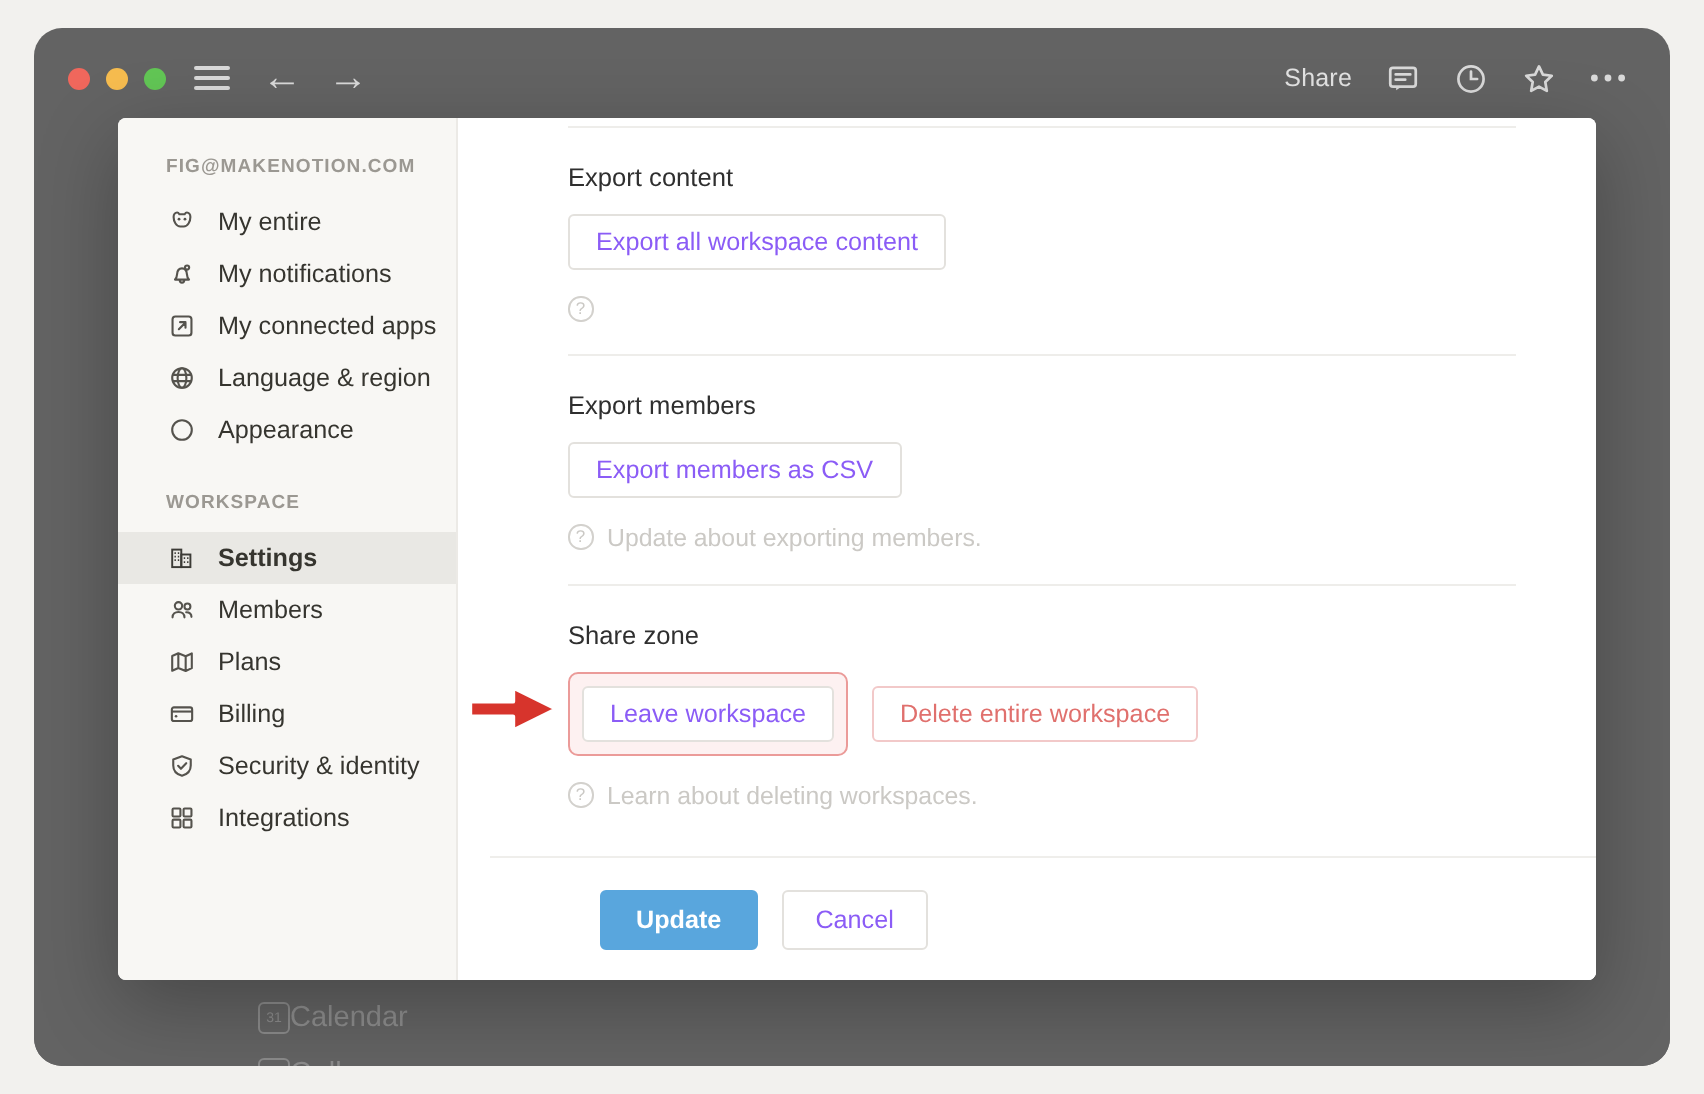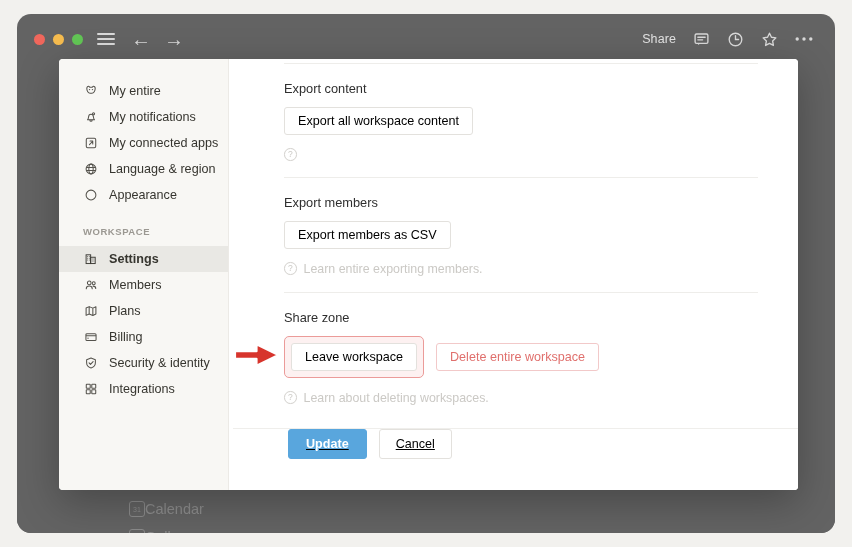--- a/index.html
+++ b/index.html
@@ -103,21 +103,21 @@
   .hr { height: 1px; background: #eeedea; margin: 0 0 0 0; }
   .section { padding: 17px 0 0 0; }
   .section-title {
     font-size: 12.8px; color: #2f2f2f; font-weight: 400;
     margin-bottom: 11px;
   }
   .btn {
     display: inline-flex; align-items: center; justify-content: center;
     height: 28px; padding: 0 13px;
     border: 1px solid #e3e1dd; border-radius: 3px;
-    background: #fff; color: #000000; font-size: 12.6px;
+    background: #fff; color: #8b5cf6; font-size: 12.6px;
     font-family: "Liberation Sans", sans-serif;
     cursor: pointer;
   }
   .learn {
     display: flex; align-items: center; gap: 7px;
     margin-top: 13px; margin-bottom: 16px;
     color: #cbc9c5; font-size: 12.4px;
   }
   .learn .qmark {
     width: 12.5px; height: 12.5px; border: 1.2px solid #d3d1cd; border-radius: 50%;
@@ -138,27 +138,26 @@
     border-radius: 5px;
     background: #fdf1f1;
   }
   .arrow {
     position: absolute;
     left: -51px; top: 50%; transform: translateY(-50%);
   }
 
   
   .footer {
-    position: absolute; left: 4px; right: 0; bottom: 0;
+    position: absolute; left: 16px; right: 0; bottom: 0;
     height: 62px;
     border-top: 1px solid #efeeeb;
-    display: flex; gap: 12px;
+    display: flex; align-items: center; gap: 12px;
     padding-left: 55px;
     background: #fff;
-    text-decoration: underline;
   }
   .btn-primary {
     background: #59a6dd; border: 1px solid #59a6dd; color: #fff;
     font-weight: 700; height: 30px; padding: 0 17px;
   }
   .btn-plain { height: 30px; padding: 0 16px; }
 </style>
 </head>
 <body>
 
@@ -221,20 +220,21 @@
     </div>
     <div class="bg-row" style="top:465px">
       <span class="bgicon"></span>
       <span>Gallery</span>
     </div>
   </div>
 
   <div class="modal">
 
     <div class="sidebar">
+      <div class="side-head">FIG@MAKENOTION.COM</div>
 
       <div class="side-item">
         <span class="ico">
           <svg width="14" height="14" viewBox="0 0 16 16" fill="none" stroke="#55534d" stroke-width="1.2">
             <path d="M3.2 5.2c0-1.6 1-2.6 2-2.6.7 0 1 .5 1.3 1h3c.3-.5.6-1 1.3-1 1 0 2 1 2 2.6 0 2.6-1.6 5.4-3.8 5.4H7c-2.2 0-3.8-2.8-3.8-5.4z"></path>
             <circle cx="6.3" cy="6.4" r=".8" fill="#55534d" stroke="none"></circle>
             <circle cx="9.7" cy="6.4" r=".8" fill="#55534d" stroke="none"></circle>
           </svg>
         </span>
         <span>My entire</span>
@@ -364,21 +364,21 @@
           </div>
         </div>
 
         <div class="hr"></div>
 
         <div class="section">
           <div class="section-title">Export members</div>
           <button class="btn">Export members as CSV</button>
           <div class="learn">
             <span class="qmark">?</span>
-            <span>Learn entire exporting members.</span>
+            <span>Update about exporting members.</span>
           </div>
         </div>
 
         <div class="hr"></div>
 
         <div class="section">
           <div class="section-title">Share zone</div>
           <div class="danger-row">
 
             <span class="leave-wrap">

